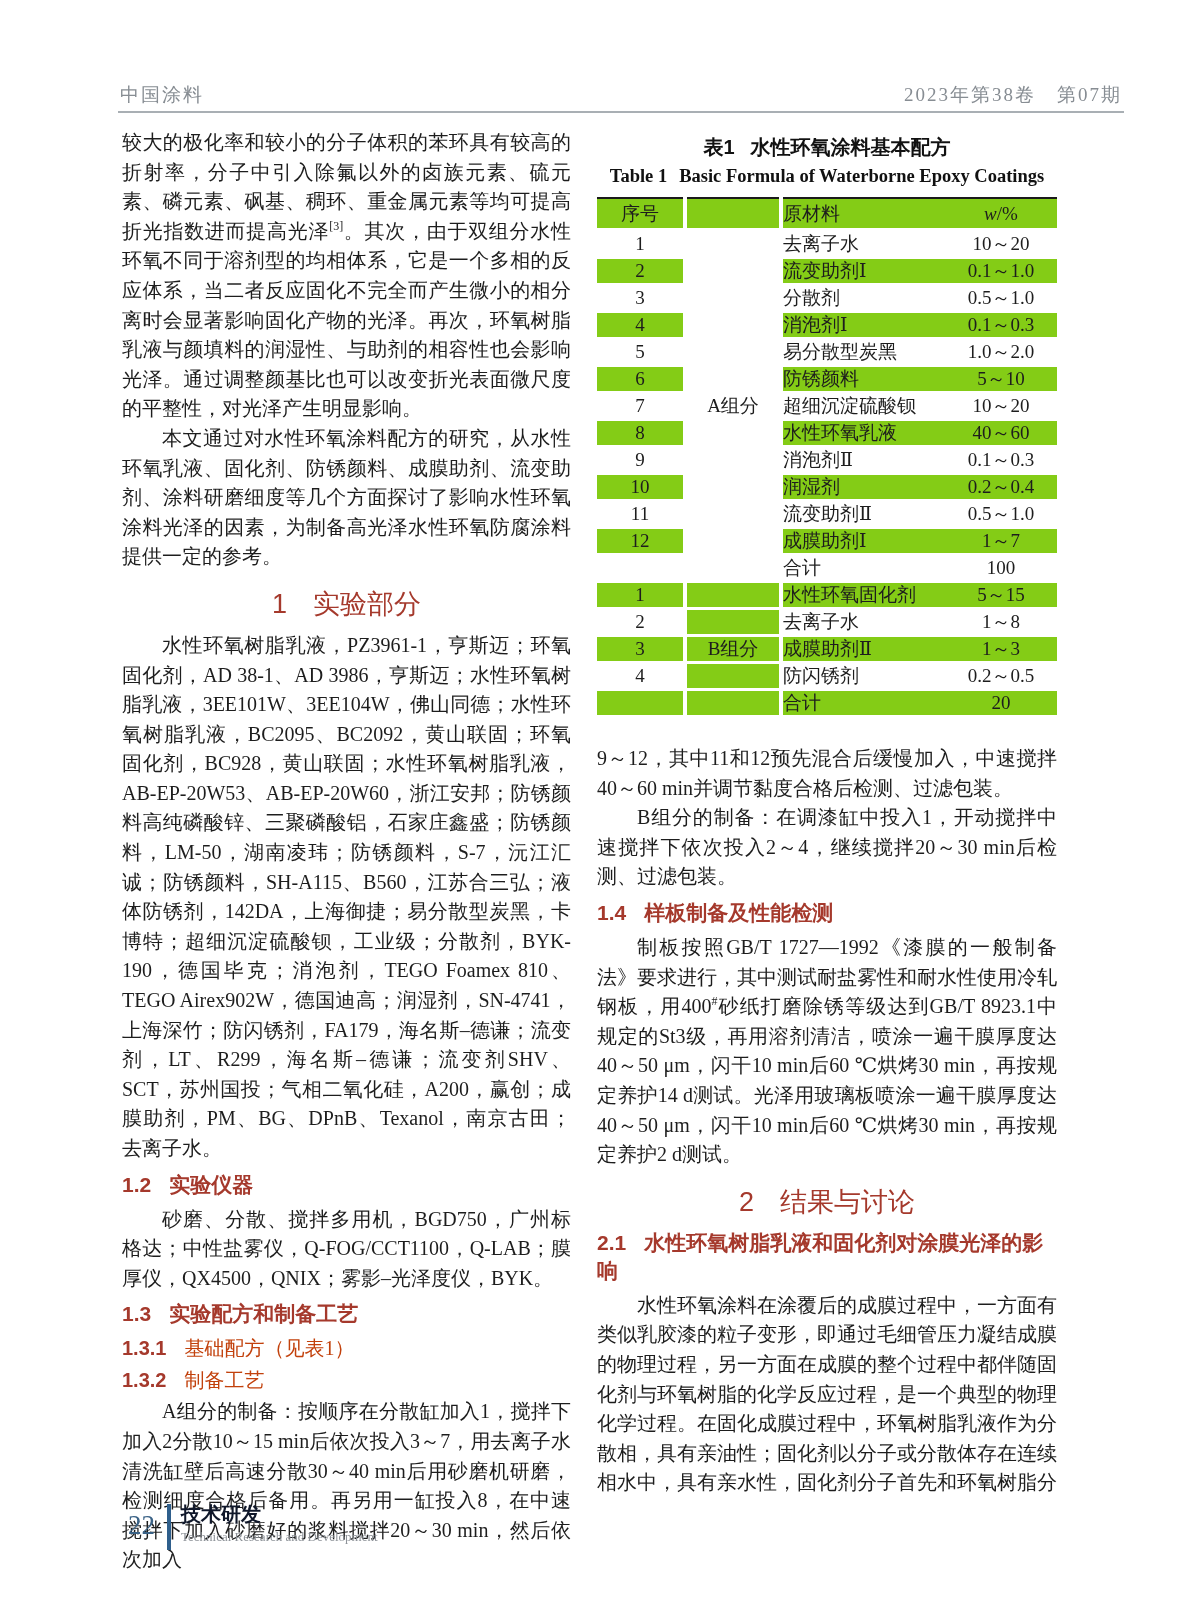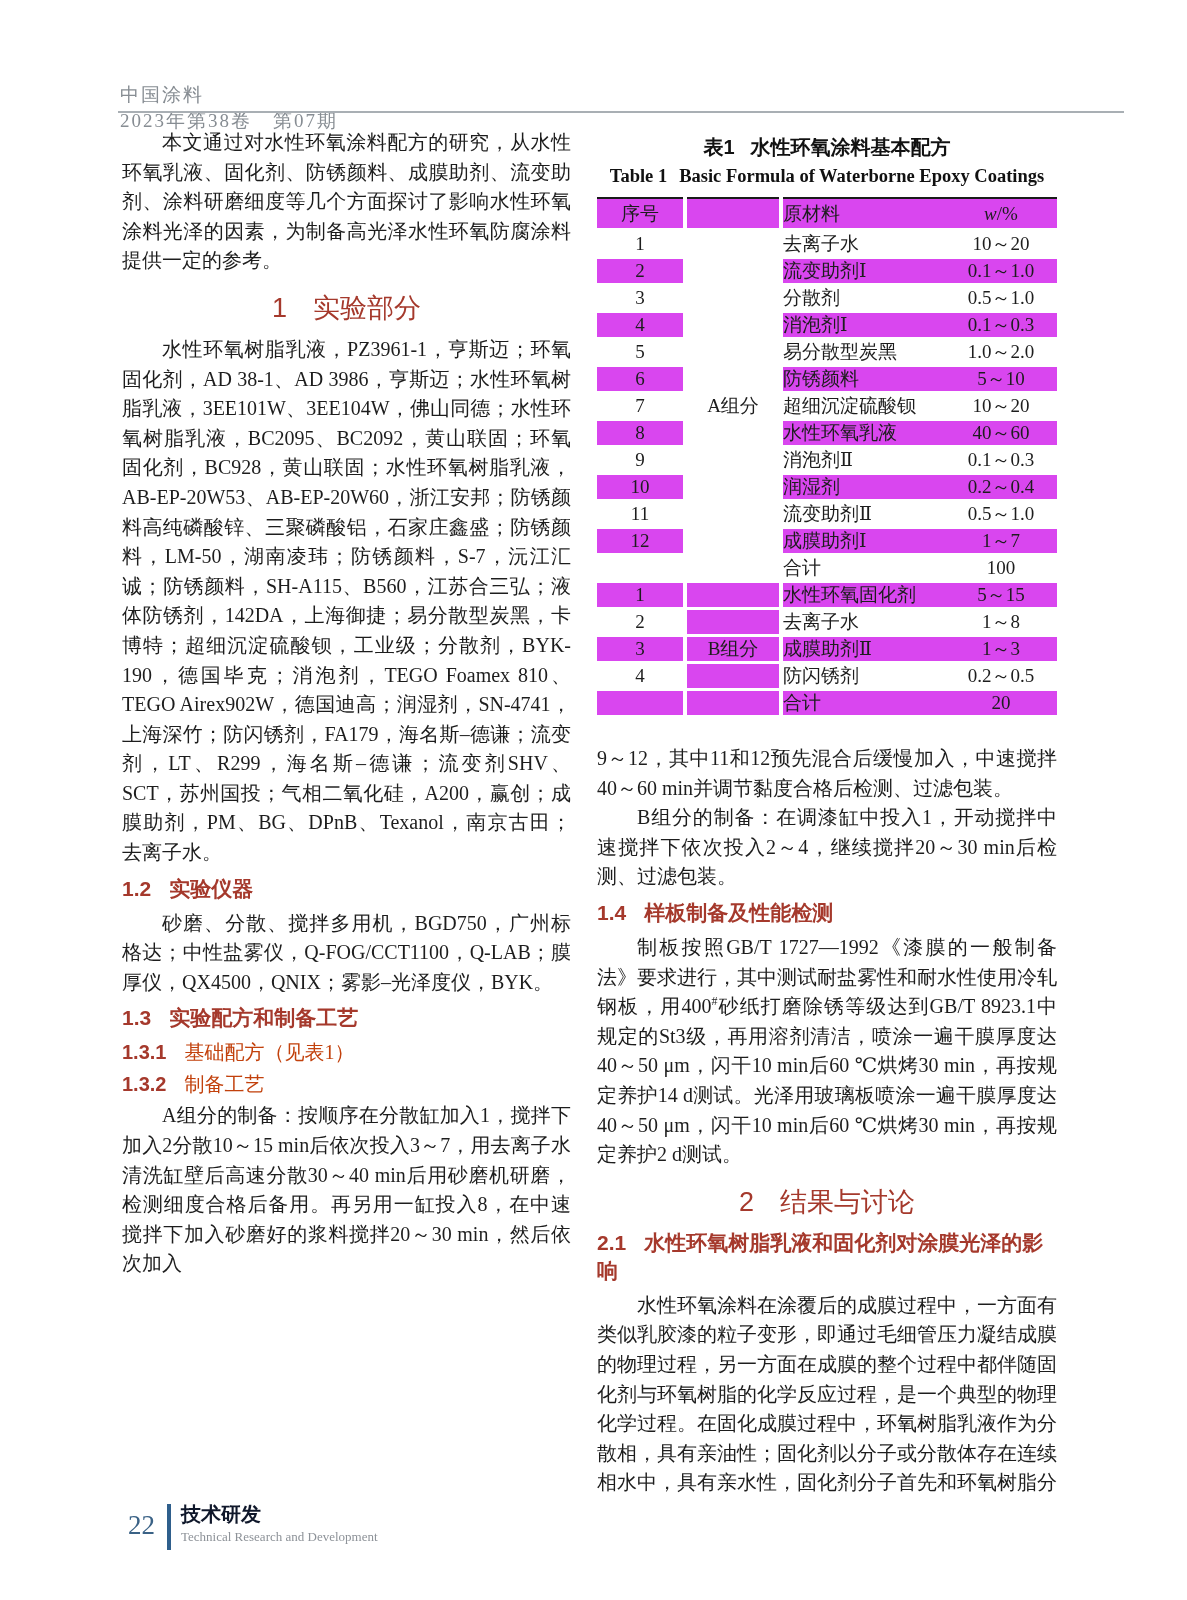--- a/index.html
+++ b/index.html
@@ -5,21 +5,21 @@
   html,body{margin:0;padding:0;}
   body{
     width:1187px;height:1600px;position:relative;background:#ffffff;
     font-family:"Liberation Serif","DejaVu Serif",serif;color:#1d1d1d;
     overflow:hidden;
   }
   
   .pg-header{
     position:absolute;left:120px;top:82px;width:1002px;
     display:flex;justify-content:space-between;align-items:baseline;
-    font-size:19px;color:#878d93;letter-spacing:2px;flex-direction:column;
+    font-size:19px;color:#878d93;letter-spacing:2px;
   }
   .pg-rule{
     position:absolute;left:118px;top:111px;width:1006px;height:2px;background:#a9afb4;
   }
   
   .col{position:absolute;top:128px;font-size:20px;line-height:29.6px;text-align:justify;}
   .col-left{left:122px;width:449px;}
   .col-right{left:597px;width:460px;}
   p{margin:0;}
   .indent{text-indent:2em;}
@@ -59,21 +59,21 @@
     font-size:19px;
   }
   table.formula td,table.formula th{
     height:24px;line-height:24px;padding:0;font-weight:normal;
     border-bottom:3.5px solid #ffffff;white-space:nowrap;overflow:hidden;
   }
   td.no,th.no{text-align:center;border-right:4px solid #fff;}
   td.grp,th.grp{text-align:center;border-right:4px solid #fff;}
   td.mat,th.mat{text-align:left;padding-left:20px;}
   td.w,th.w{text-align:center;}
-  .pk{background:#d946ef;margin-top:40px;}
+  .pk{background:#84cc16;margin-top:40px;}
   th.hdr{font-weight:normal;}
   .w-it{font-style:italic;}
   table.formula tr.hdr-row th{height:29px;line-height:29px;border-bottom:4px solid #fff;}
   
   .pg-footer{
     position:absolute;left:128px;top:1500px;display:flex;align-items:flex-start;
   }
   .pg-num{font-size:27px;color:#3a6286;margin-top:10px;}
   .pg-bar{width:4px;height:46px;background:#2f5f8c;margin:4px 10px 0 12px;}
   .pg-col-zh{
@@ -85,20 +85,21 @@
 </head>
 <body>
 
 <div class="pg-header">
   <span>中国涂料</span>
   <span>2023年第38卷　第07期</span>
 </div>
 <div class="pg-rule"></div>
 
 <div class="col col-left">
+  <p><span>较大的极化率和较小的分子体积的苯环具有较高的折射率，分子中引入除氟以外的卤族元素、硫元素、磷元素、砜基、稠环、重金属元素等均可提高折光指数进而提高光泽</span><sup class="ref">[3]</sup><span>。其次，由于双组分水性环氧不同于溶剂型的均相体系，它是一个多相的反应体系，当二者反应固化不完全而产生微小的相分离时会显著影响固化产物的光泽。再次，环氧树脂乳液与颜填料的润湿性、与助剂的相容性也会影响光泽。通过调整颜基比也可以改变折光表面微尺度的平整性，对光泽产生明显影响。</span></p>
   <p class="indent">本文通过对水性环氧涂料配方的研究，从水性环氧乳液、固化剂、防锈颜料、成膜助剂、流变助剂、涂料研磨细度等几个方面探讨了影响水性环氧涂料光泽的因素，为制备高光泽水性环氧防腐涂料提供一定的参考。</p>
 
   <div class="h1">
     <span class="num">1</span><span>实验部分</span>
   </div>
   <p class="indent">水性环氧树脂乳液，PZ3961-1，亨斯迈；环氧固化剂，AD 38-1、AD 3986，亨斯迈；水性环氧树脂乳液，3EE101W、3EE104W，佛山同德；水性环氧树脂乳液，BC2095、BC2092，黄山联固；环氧固化剂，BC928，黄山联固；水性环氧树脂乳液，AB-EP-20W53、AB-EP-20W60，浙江安邦；防锈颜料高纯磷酸锌、三聚磷酸铝，石家庄鑫盛；防锈颜料，LM-50，湖南凌玮；防锈颜料，S-7，沅江汇诚；防锈颜料，SH-A115、B560，江苏合三弘；液体防锈剂，142DA，上海御捷；易分散型炭黑，卡博特；超细沉淀硫酸钡，工业级；分散剂，BYK-190，德国毕克；消泡剂，TEGO Foamex 810、TEGO Airex902W，德国迪高；润湿剂，SN-4741，上海深竹；防闪锈剂，FA179，海名斯–德谦；流变剂，LT、R299，海名斯–德谦；流变剂SHV、SCT，苏州国投；气相二氧化硅，A200，赢创；成膜助剂，PM、BG、DPnB、Texanol，南京古田；去离子水。</p>
 
   <div class="h2">
     <span class="num">1.2</span><span>实验仪器</span>
   </div>

